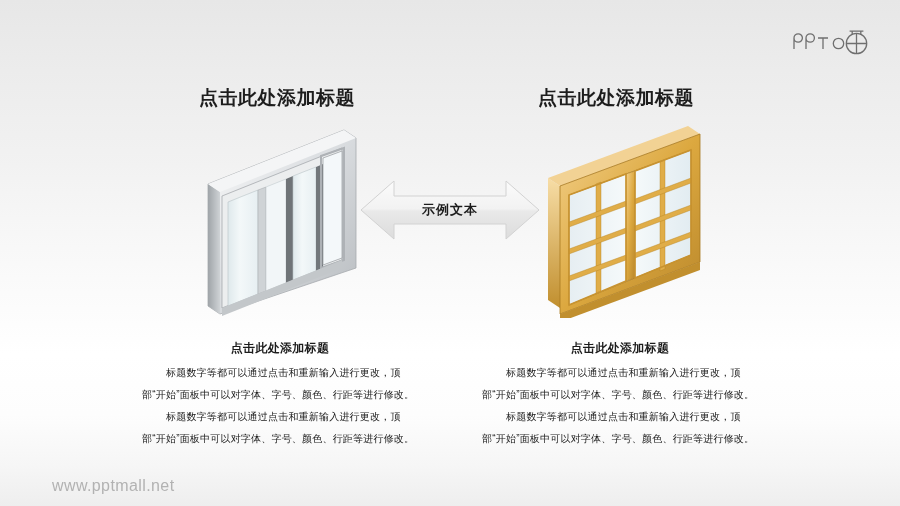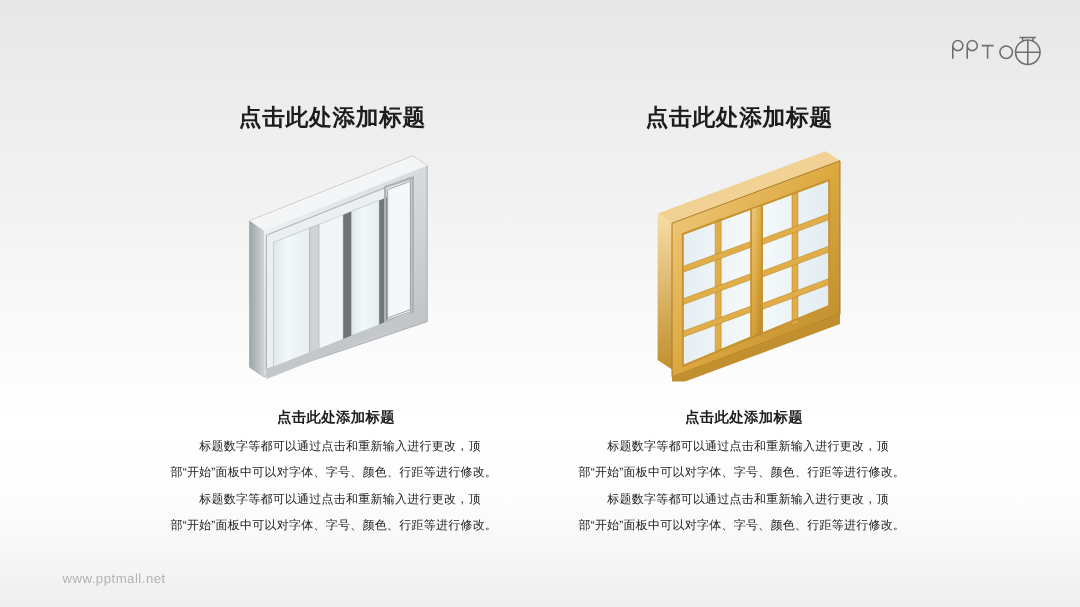--- a/index.html
+++ b/index.html
@@ -110,21 +110,21 @@
     text-indent: 24px;
     text-align: left;
     letter-spacing: 0.2px;
   }
 
   
   .footer-url {
     position: absolute;
     left: 52px;
     top: 477px;
-    font-size: 11px;
+    font-size: 16px;
     color: #b2b2b2;
     letter-spacing: 0.4px;
   }
 </style>
 </head>
 <body>
 
 <div class="slide">
 
   <div class="logo">
@@ -245,20 +245,34 @@
       <polygon points="97,108 153,87 153,92 97,113" fill="#e0ad48" stroke="#b2811f" stroke-width="0.4"></polygon>
       <polygon points="97,135 153,114 153,119 97,140" fill="#e0ad48" stroke="#b2811f" stroke-width="0.4"></polygon>
 
       <polygon points="31,77 88,56 88,163 31,187" fill="none" stroke="#c89330" stroke-width="1.6"></polygon>
       <polygon points="97,53 153,32 153,137 97,160" fill="none" stroke="#c89330" stroke-width="1.6"></polygon>
 
       <polygon points="22,196 162,144 162,152 22,204" fill="#c18f2e"></polygon>
     </svg>
   </div>
 
+  <div class="arrow-wrap">
+    <svg width="184" height="76" viewBox="0 0 184 76">
+      <defs>
+        <linearGradient id="arwG" x1="0" y1="0" x2="0" y2="1">
+          <stop offset="0%" stop-color="#fbfbfb"></stop>
+          <stop offset="48%" stop-color="#f2f2f2"></stop>
+          <stop offset="52%" stop-color="#e9e9e9"></stop>
+          <stop offset="100%" stop-color="#dcdcdc"></stop>
+        </linearGradient>
+      </defs>
+      <polygon points="3,38 36,9 36,24 148,24 148,9 181,38 148,67 148,52 36,52 36,67" fill="url(#arwG)" stroke="#d2d2d2" stroke-width="1"></polygon>
+    </svg>
+    <div class="arrow-label">示例文本</div>
+  </div>
 
   <div class="text-block left">
     <div class="sub-title">点击此处添加标题</div>
     <p class="para">标题数字等都可以通过点击和重新输入进行更改，顶部“开始”面板中可以对字体、字号、颜色、行距等进行修改。</p>
     <p class="para">标题数字等都可以通过点击和重新输入进行更改，顶部“开始”面板中可以对字体、字号、颜色、行距等进行修改。</p>
   </div>
 
   <div class="text-block right">
     <div class="sub-title">点击此处添加标题</div>
     <p class="para">标题数字等都可以通过点击和重新输入进行更改，顶部“开始”面板中可以对字体、字号、颜色、行距等进行修改。</p>

